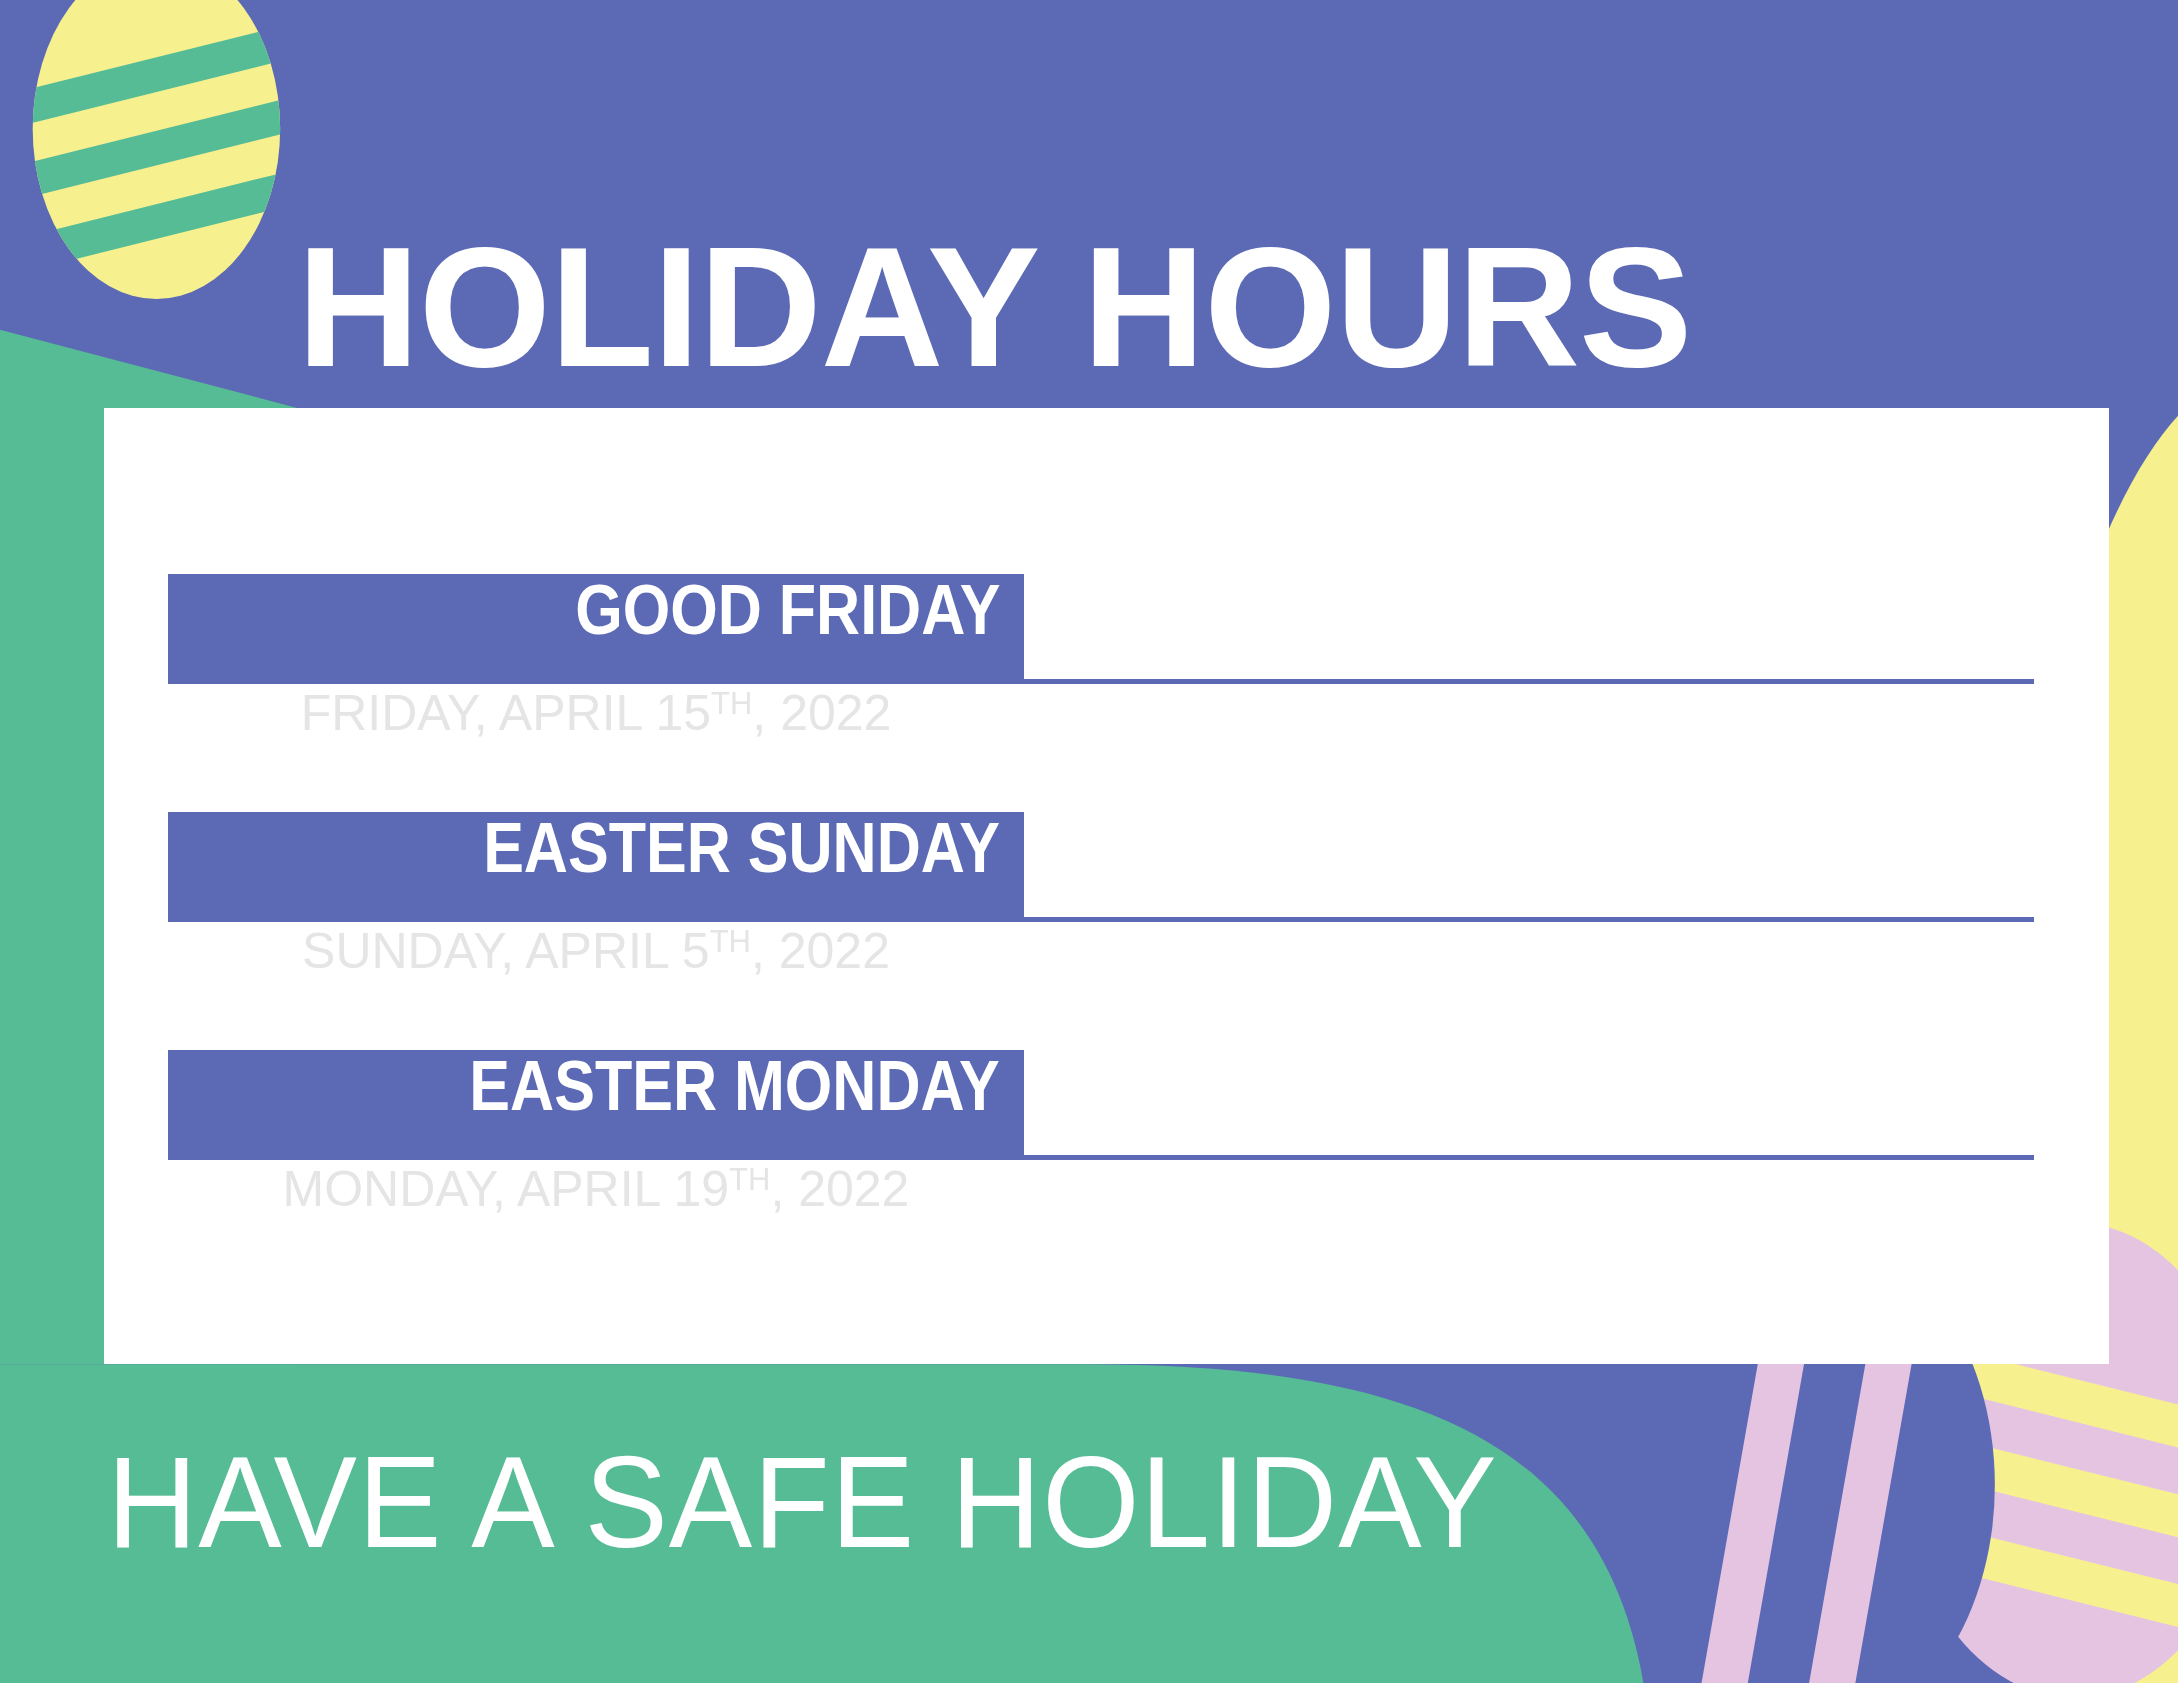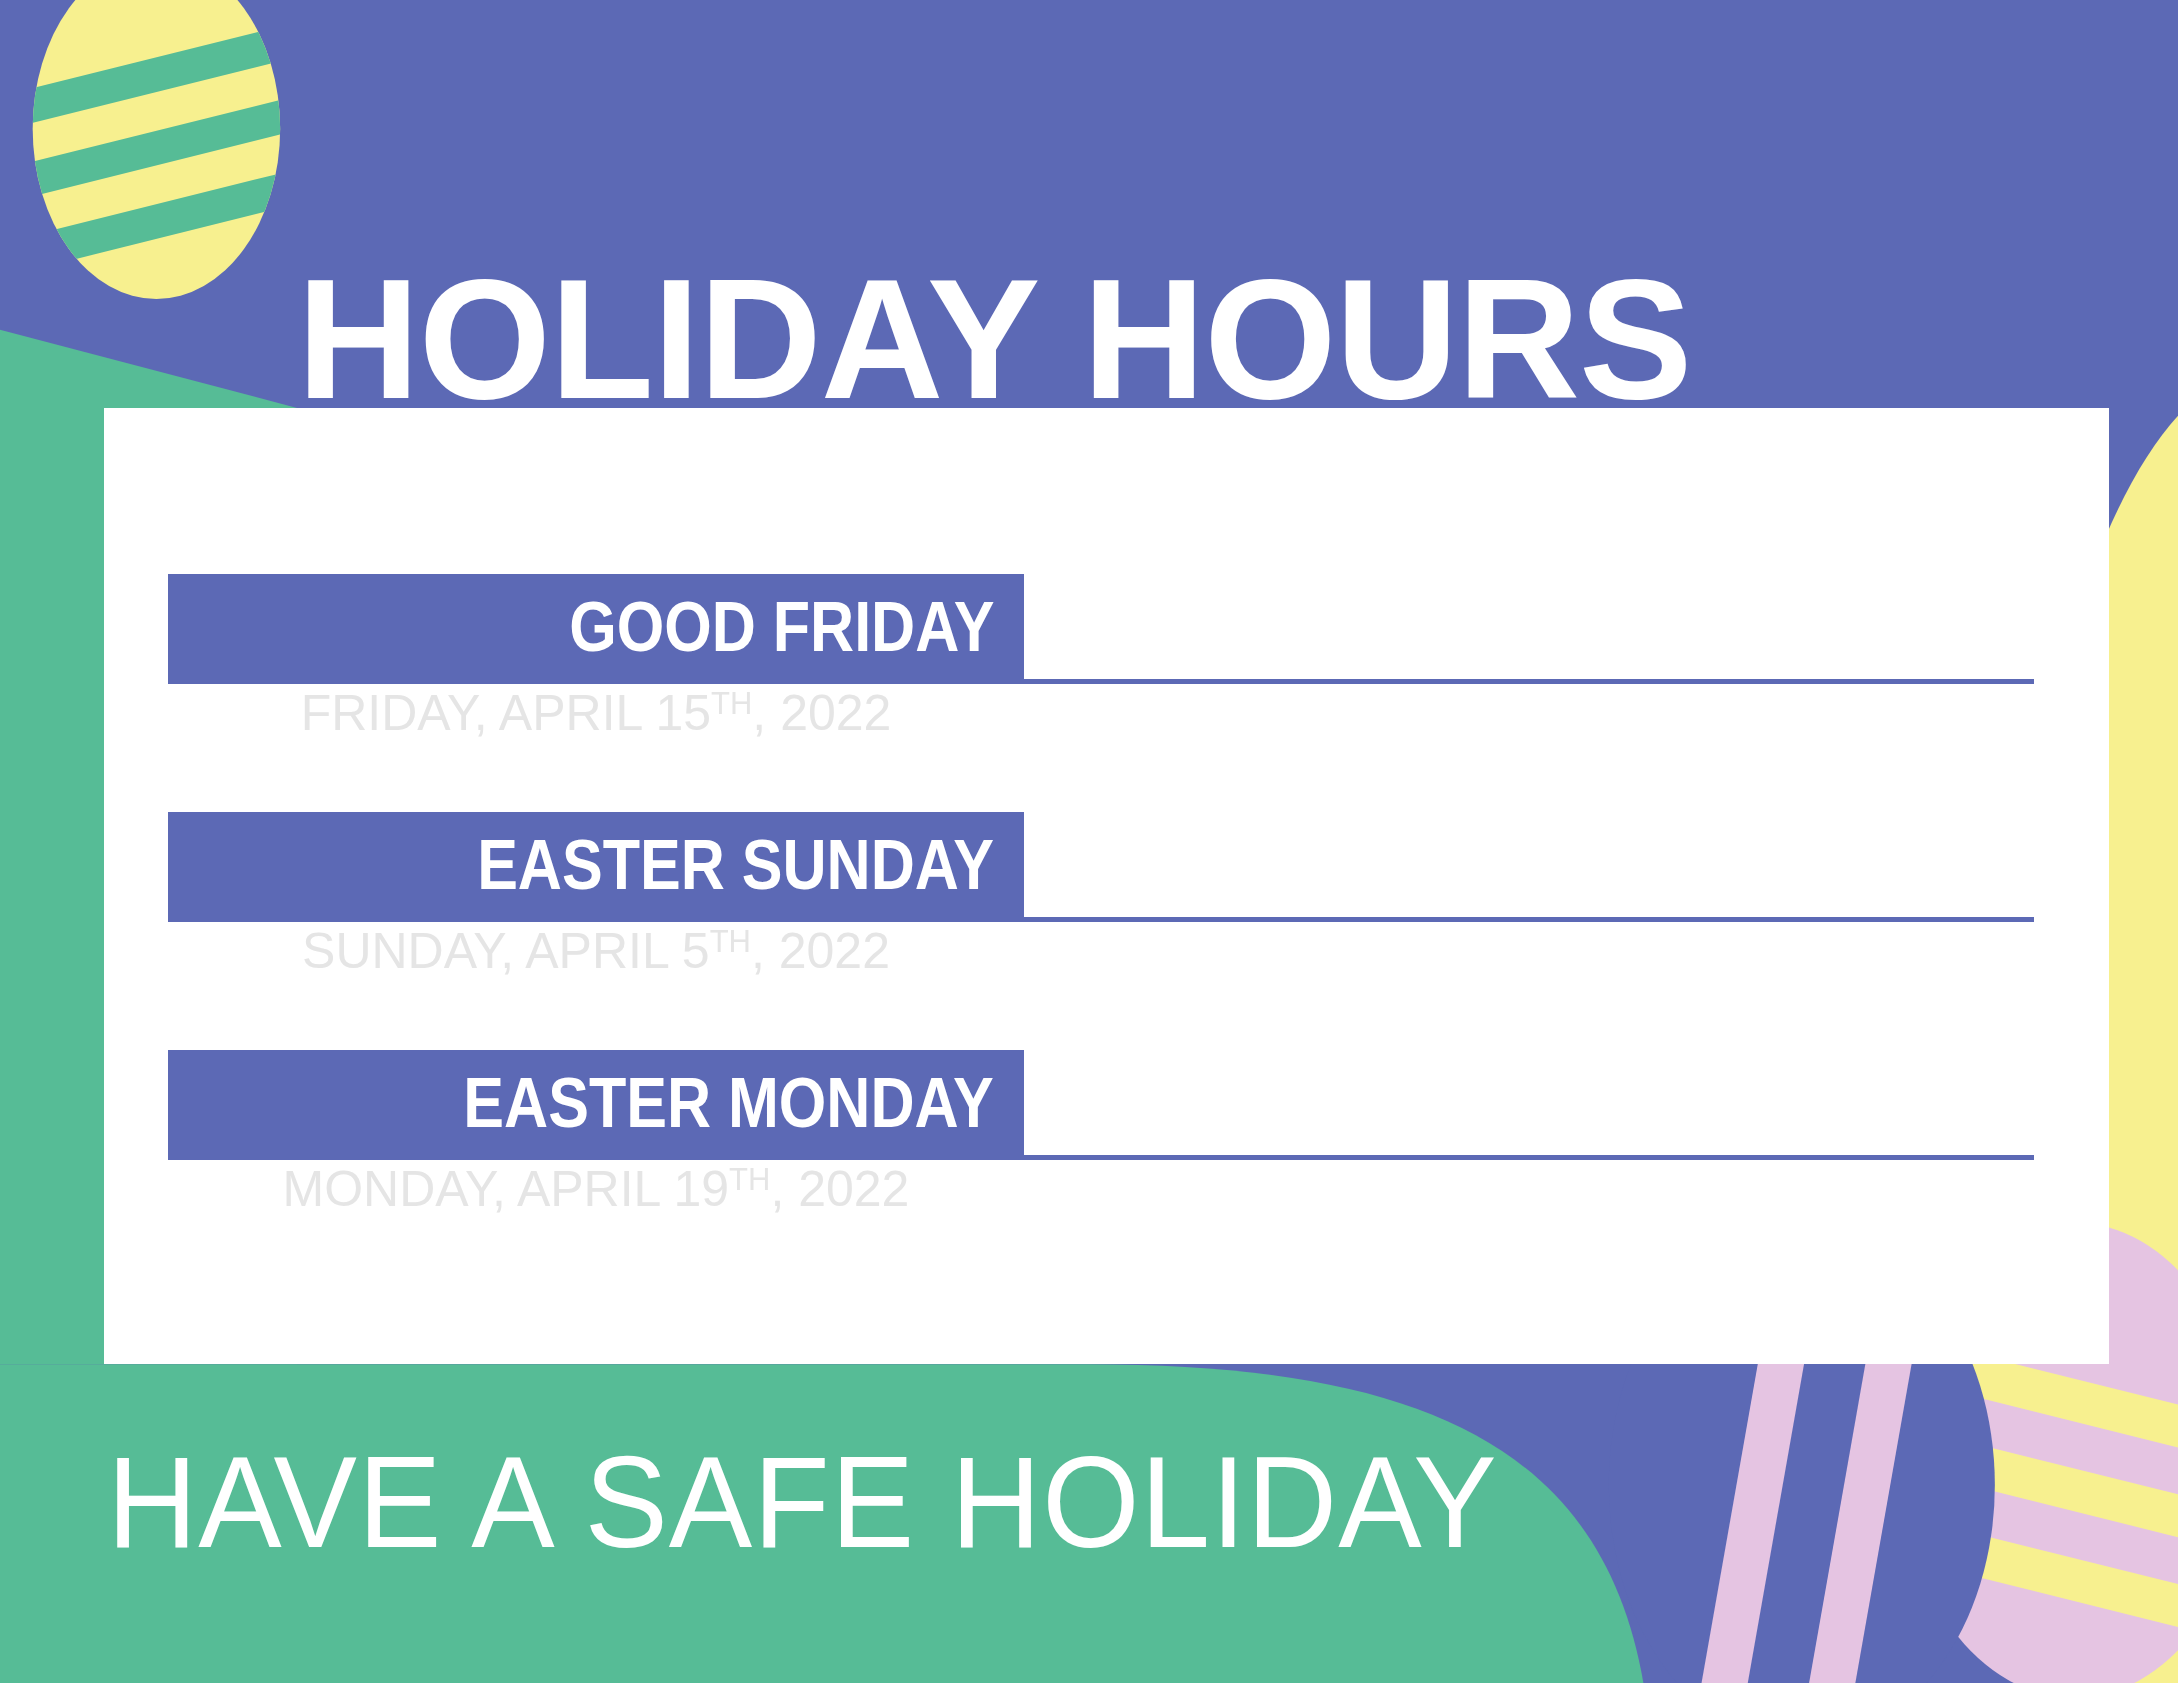--- a/index.html
+++ b/index.html
@@ -34,21 +34,21 @@
     width: 2005px;
     height: 956px;
     background: #ffffff;
     z-index: 5;
   }
 
   
   .poster-title {
     position: absolute;
     left: 297px;
-    top: 140px;
+    top: 108px;
     width: 1584px;
     z-index: 6;
     color: #ffffff;
     font-size: 170px;
     line-height: 1;
     font-weight: 700;
     letter-spacing: -1px;
     white-space: nowrap;
     font-family: "Liberation Sans", sans-serif;
   }
@@ -85,23 +85,23 @@
 
   .entry-label {
     position: absolute;
     left: 64px;
     top: 0;
     width: 856px;
     height: 105px;
     background: #5c69b5;
     box-sizing: border-box;
     display: flex;
-    align-items: center;
+    align-items: flex-start;
     justify-content: flex-end;
-    padding-right: 30px;
+    padding-right: 24px;
   }
 
   .entry-label span {
     color: #ffffff;
     font-size: 71px;
     font-weight: 700;
     line-height: 1;
     letter-spacing: 0px;
     white-space: nowrap;
     transform: scaleX(0.86);

